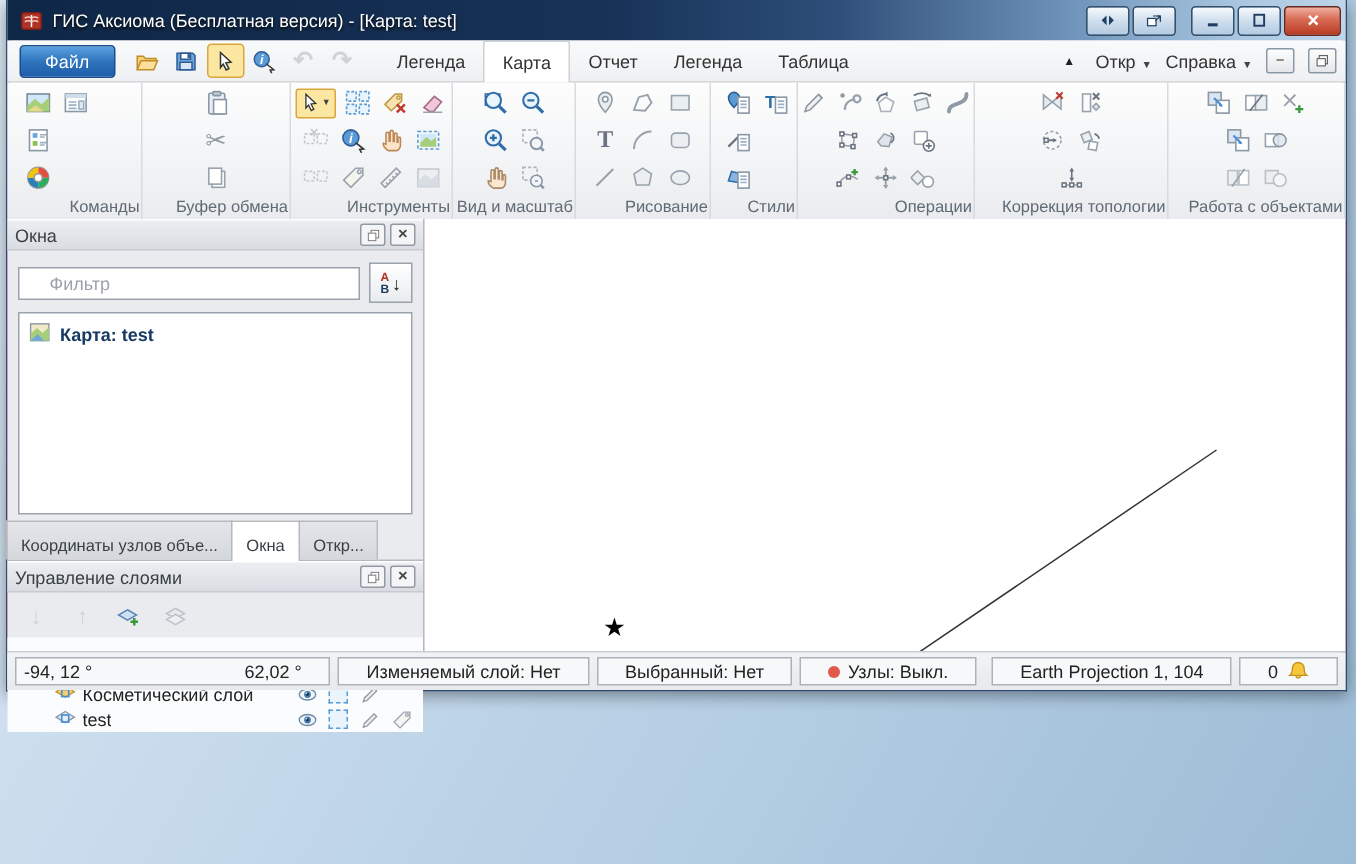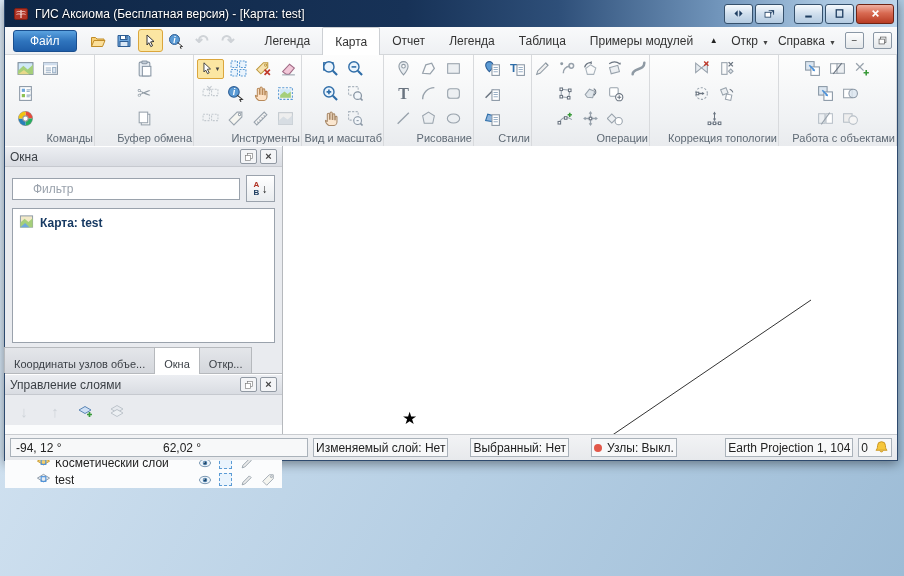--- a/index.html
+++ b/index.html
@@ -96,21 +96,21 @@
   
   .mapview{flex:1;background:#fff;position:relative;overflow:hidden}
   .map-svg{position:absolute;left:0;top:0;width:100%;height:100%}
   .map-star{position:absolute;font-size:17px;line-height:17px;color:#000}
   .map-cursor{position:absolute;width:13px;height:19px}
   
   .statusbar{position:absolute;left:0;right:0;bottom:0;height:26px;box-sizing:border-box;
              background:linear-gradient(#f2f3f5,#e7e9ec);border-top:1px solid #c9ccd0;
              display:flex;align-items:center;gap:5px;padding:0 5px}
   .scell{height:19px;background:#f7f8f9;border:1px solid #aab2ba;display:flex;align-items:center;
-         padding:0 2px;white-space:nowrap;box-sizing:border-box}
+         padding:0 18px;white-space:nowrap;box-sizing:border-box}
   .scell.coords{width:298px;position:relative;padding-left:5px}
   .coord2{position:absolute;left:152px}
   .sdot{width:8px;height:8px;border-radius:50%;background:#e2584a;margin-right:5px;flex:none}
   .spacer{flex:1}
   .bell{margin-left:6px;display:flex}
   .bell svg{width:15px;height:15px}
 </style>
 </head>
 <body>
 
@@ -192,21 +192,20 @@
         <span class="qbtn disabled">
           <span class="g" style="color:#b6bcc2;font-size:16px;font-weight:bold">↷</span>
         </span>
       </span>
     <div class="rtabs">
         <div class="rtab">Легенда</div>
         <div class="rtab active">Карта</div>
         <div class="rtab">Отчет</div>
         <div class="rtab">Легенда</div>
         <div class="rtab">Таблица</div>
-        <div class="rtab">Примеры модулей</div>
       </div>
     <div class="tr-right">
       <span class="mdi-btn flat">
           <span class="g" style="font-size:8px;color:#222">▲</span>
         </span>
       <span class="menu-label">
         <span>Откр</span>
         <span><span class="g" style="font-size:7px;color:#444">▼</span></span>
       </span>
       <span class="menu-label">
@@ -912,21 +911,21 @@
             <path d="M1 1v13.5l3.2-2.8 1.9 4.4 2.2-1-2-4.3 4.4-.4z" fill="#fff" stroke="#000"></path>
           </svg></span>
     </div>
   </div>
 
   <div class="statusbar">
     <div class="scell coords">
       <span>-94, 12 °</span>
       <span class="coord2">62,02 °</span>
     </div>
-    <div style="display:flex;gap:22px">
+    <div style="display:flex;gap:5px">
         <div class="scell">
           <span>Изменяемый слой: Нет</span>
         </div>
         <div class="scell">
           <span>Выбранный: Нет</span>
         </div>
         <div class="scell">
           <span class="sdot"></span>
           <span>Узлы: Выкл.</span>
         </div>

